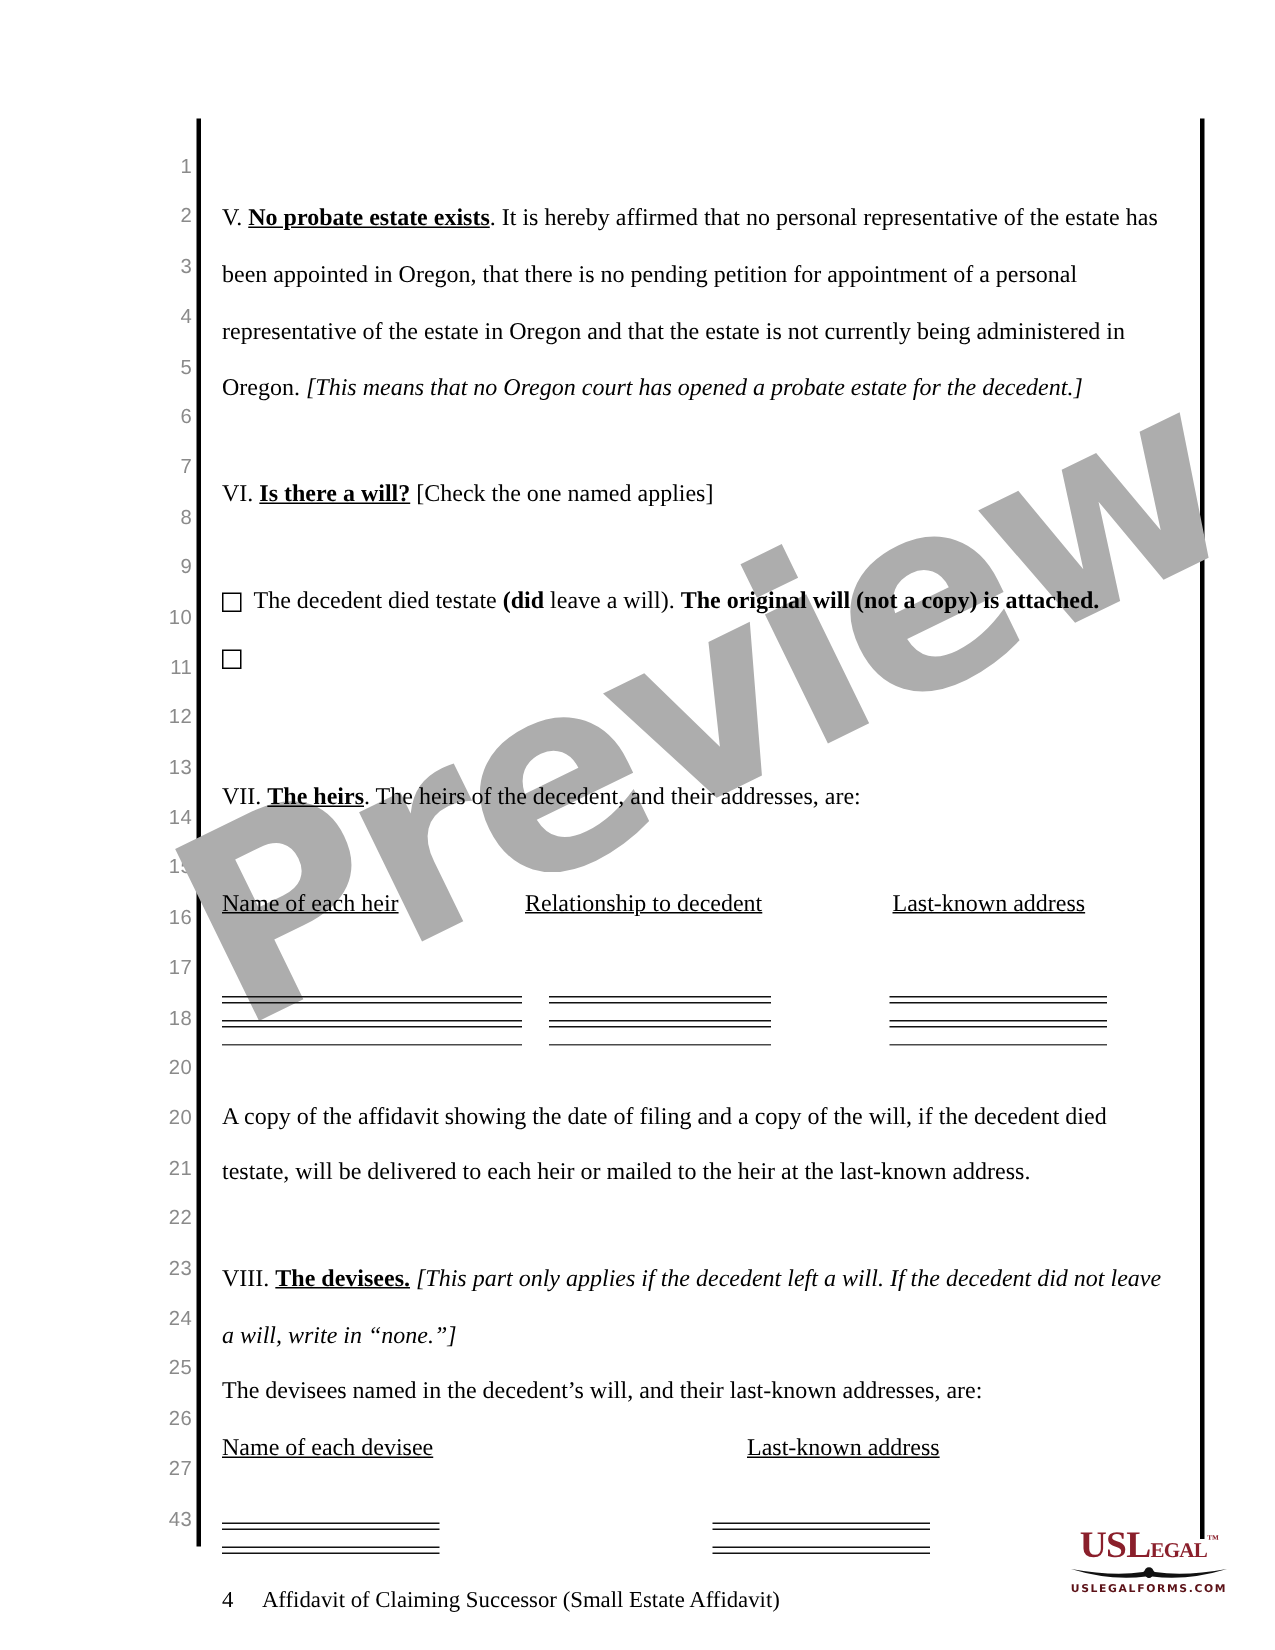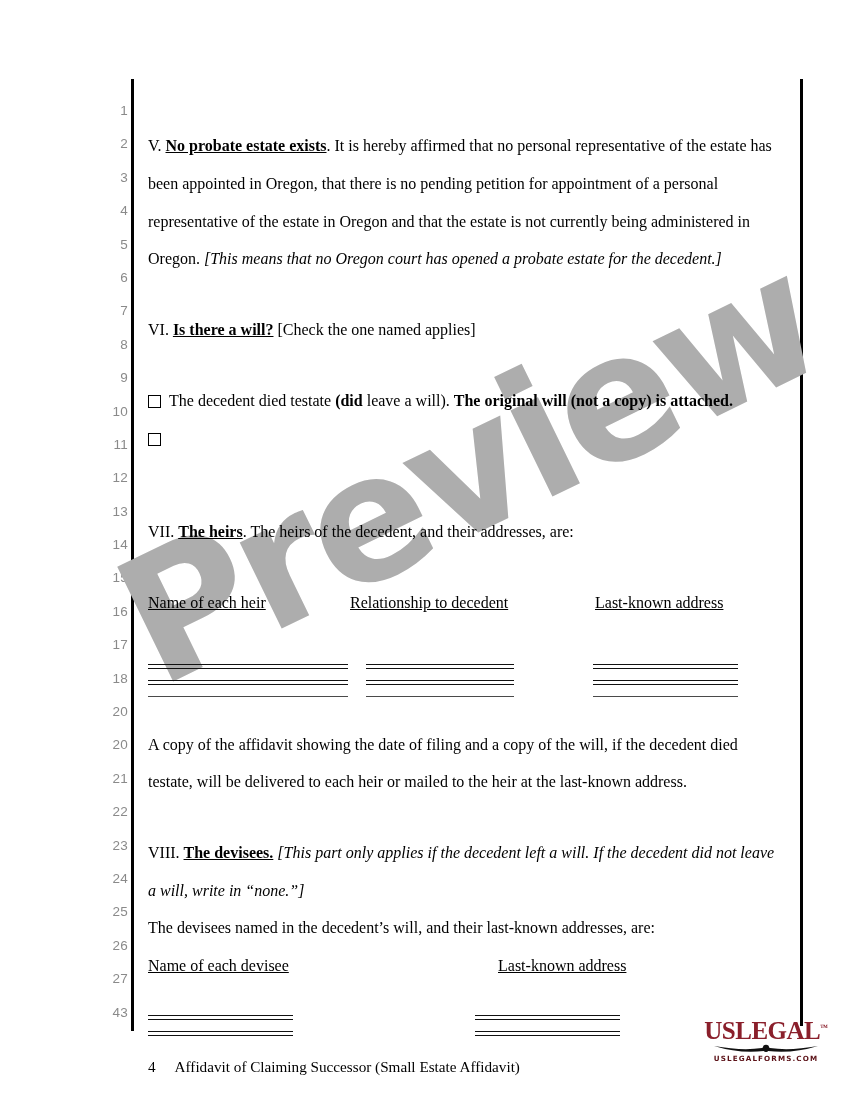--- a/index.html
+++ b/index.html
@@ -172,21 +172,21 @@
     font-family: "Liberation Serif", "DejaVu Serif", serif;
     font-size: 25px;
     font-weight: 700;
     color: #8a1f2b;
     letter-spacing: -0.5px;
     line-height: 1;
     white-space: nowrap;
     position: relative;
     display: inline-block;
   }
-  #logo .wordmark .small { font-size: 25px; }
+  #logo .wordmark .small { font-size: 14px; }
   #logo .tm {
     font-size: 8px;
     vertical-align: super;
     color: #8a1f2b;
   }
   #logo .swoosh {
     margin-top: 1px;
     height: 9px;
     position: relative;
   }

